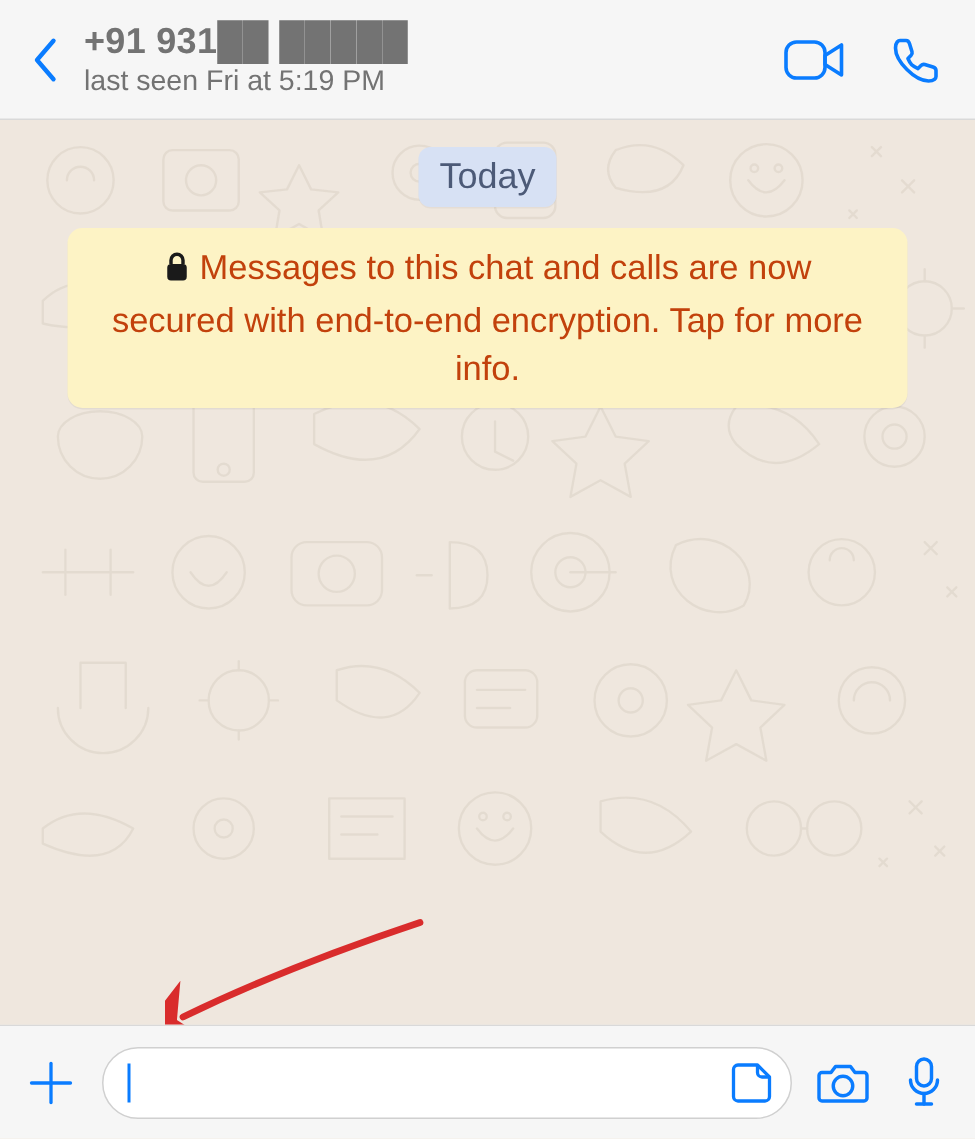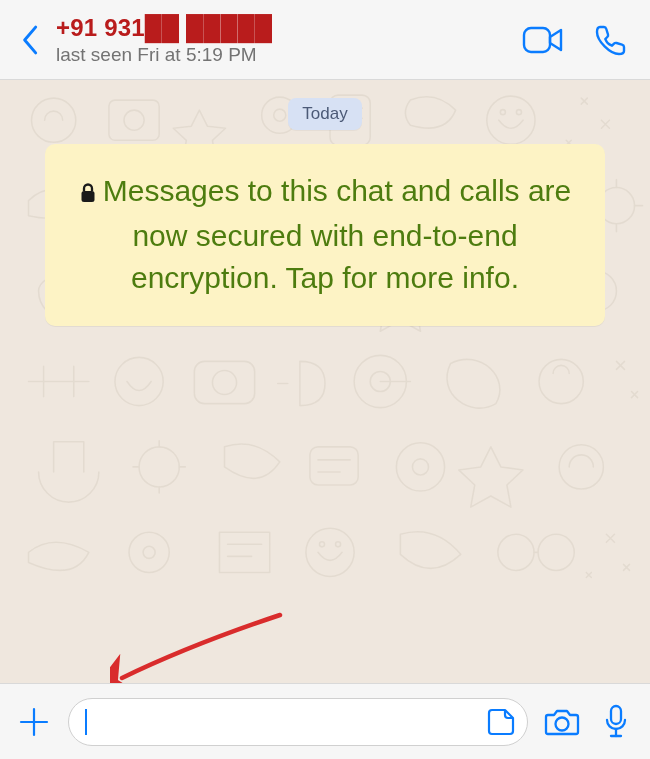--- a/index.html
+++ b/index.html
@@ -4,31 +4,31 @@
   <style>
     * { box-sizing: border-box; margin: 0; padding: 0; }
     html, body { width: 650px; height: 759px; font-family: -apple-system, BlinkMacSystemFont, "Segoe UI", sans-serif; overflow: hidden; }
     .app { width: 100%; height: 100%; display: flex; flex-direction: column; background: #efe7de; position: relative; }
     
     
     .header { height: 80px; background: #f6f6f6; display: flex; align-items: center; padding: 0 14px; border-bottom: 1px solid #d9d9d9; }
     .back-btn { width: 36px; height: 48px; display: flex; align-items: center; justify-content: center; color: #0a7cff; margin-right: 6px; cursor: pointer;}
     .back-btn svg { width: 22px; height: 34px; stroke: #0a7cff; stroke-width: 3.2; fill: none; stroke-linecap: round; stroke-linejoin: round;}
     .contact { flex: 1; display: flex; flex-direction: column; justify-content: center; }
-    .contact-name { font-size: 24px; font-weight: 600; color: #b91c1c; letter-spacing: 0.2px; }
+    .contact-name { font-size: 24px; font-weight: 600; color: #737373; letter-spacing: 0.2px; }
     .contact-status { font-size: 19px; color: #737373; margin-top: 2px; }
     .header-actions { display: flex; gap: 30px; align-items: center; padding-right: 8px;}
     .icon-btn { color: #0a7cff; display:flex; align-items:center; justify-content:center; cursor:pointer;}
     .icon-btn svg { stroke: #0a7cff; fill: none; }
     
     
     .chat-body { flex: 1; position: relative; overflow: hidden; background: #efe7de; }
     .chat-content { position: relative; z-index: 2; display: flex; flex-direction: column; align-items: center; padding: 18px 12px 0 12px; }
-    .date-chip { background: #d7e1f4; color: #4c5a77; font-size: 17px; font-weight: 500; padding: 6px 14px; border-radius: 8px; margin-bottom: 14px; box-shadow: 0 1px 0 rgba(0,0,0,.04);}
-    .encryption-bubble { background: #fdf3c5; color: #4d7c0f; border-radius: 10px; padding: 26px 22px; max-width: 560px; text-align: center; font-size: 30px; line-height: 1.42; box-shadow: 0 1px 0 rgba(0,0,0,.05);}
+    .date-chip { background: #d7e1f4; color: #4c5a77; font-size: 24px; font-weight: 500; padding: 6px 14px; border-radius: 8px; margin-bottom: 14px; box-shadow: 0 1px 0 rgba(0,0,0,.04);}
+    .encryption-bubble { background: #fdf3c5; color: #c2410c; border-radius: 10px; padding: 10px 22px; max-width: 560px; text-align: center; font-size: 23px; line-height: 1.42; box-shadow: 0 1px 0 rgba(0,0,0,.05);}
     .lock-icon { display:inline-block; vertical-align: -2px; margin-right: 6px; }
     
     
     .footer { height: 76px; background: #f6f6f6; border-top: 1px solid #d9d9d9; display: flex; align-items: center; padding: 0 14px; gap: 14px; }
     .plus-btn { width: 40px; height: 40px; display:flex; align-items:center; justify-content:center; cursor:pointer;}
     .plus-btn svg { stroke:#0a7cff; stroke-width:2.2; fill:none; stroke-linecap:round;}
     .input-pill { flex: 1; height: 48px; background: #fff; border: 1px solid #d0d0d0; border-radius: 24px; display: flex; align-items: center; padding: 0 8px 0 16px; }
     .msg-input { flex:1; border:none; outline:none; font-size:20px; background:transparent; color:#000; }
     .cursor { display:inline-block; width:2px; height:26px; background:#0a7cff; margin-right:6px; animation: blink 1s step-start infinite; }
     @keyframes blink { 50% { opacity: 0; } }

